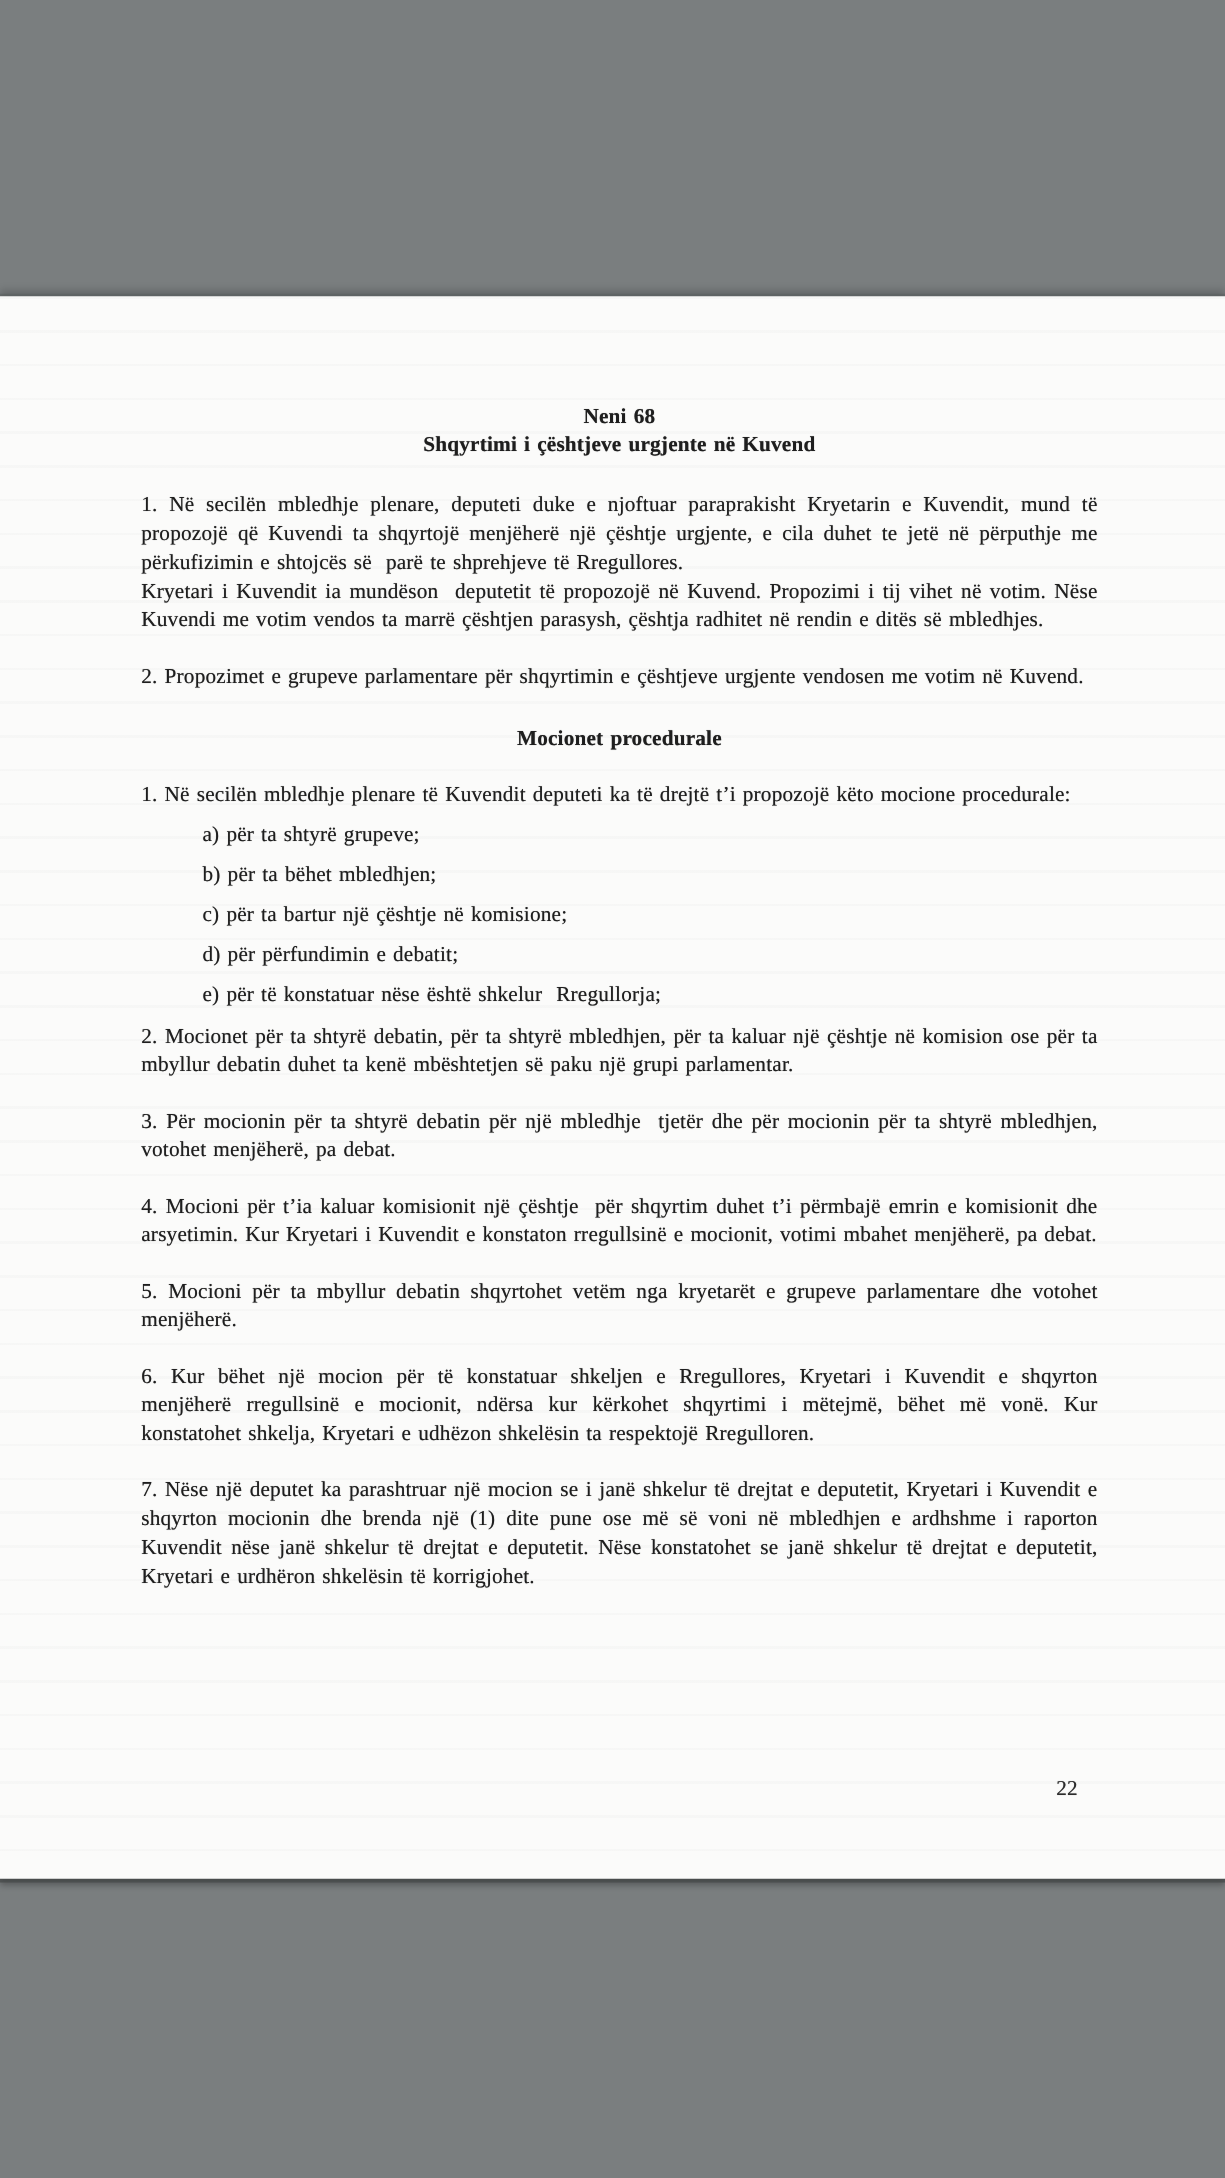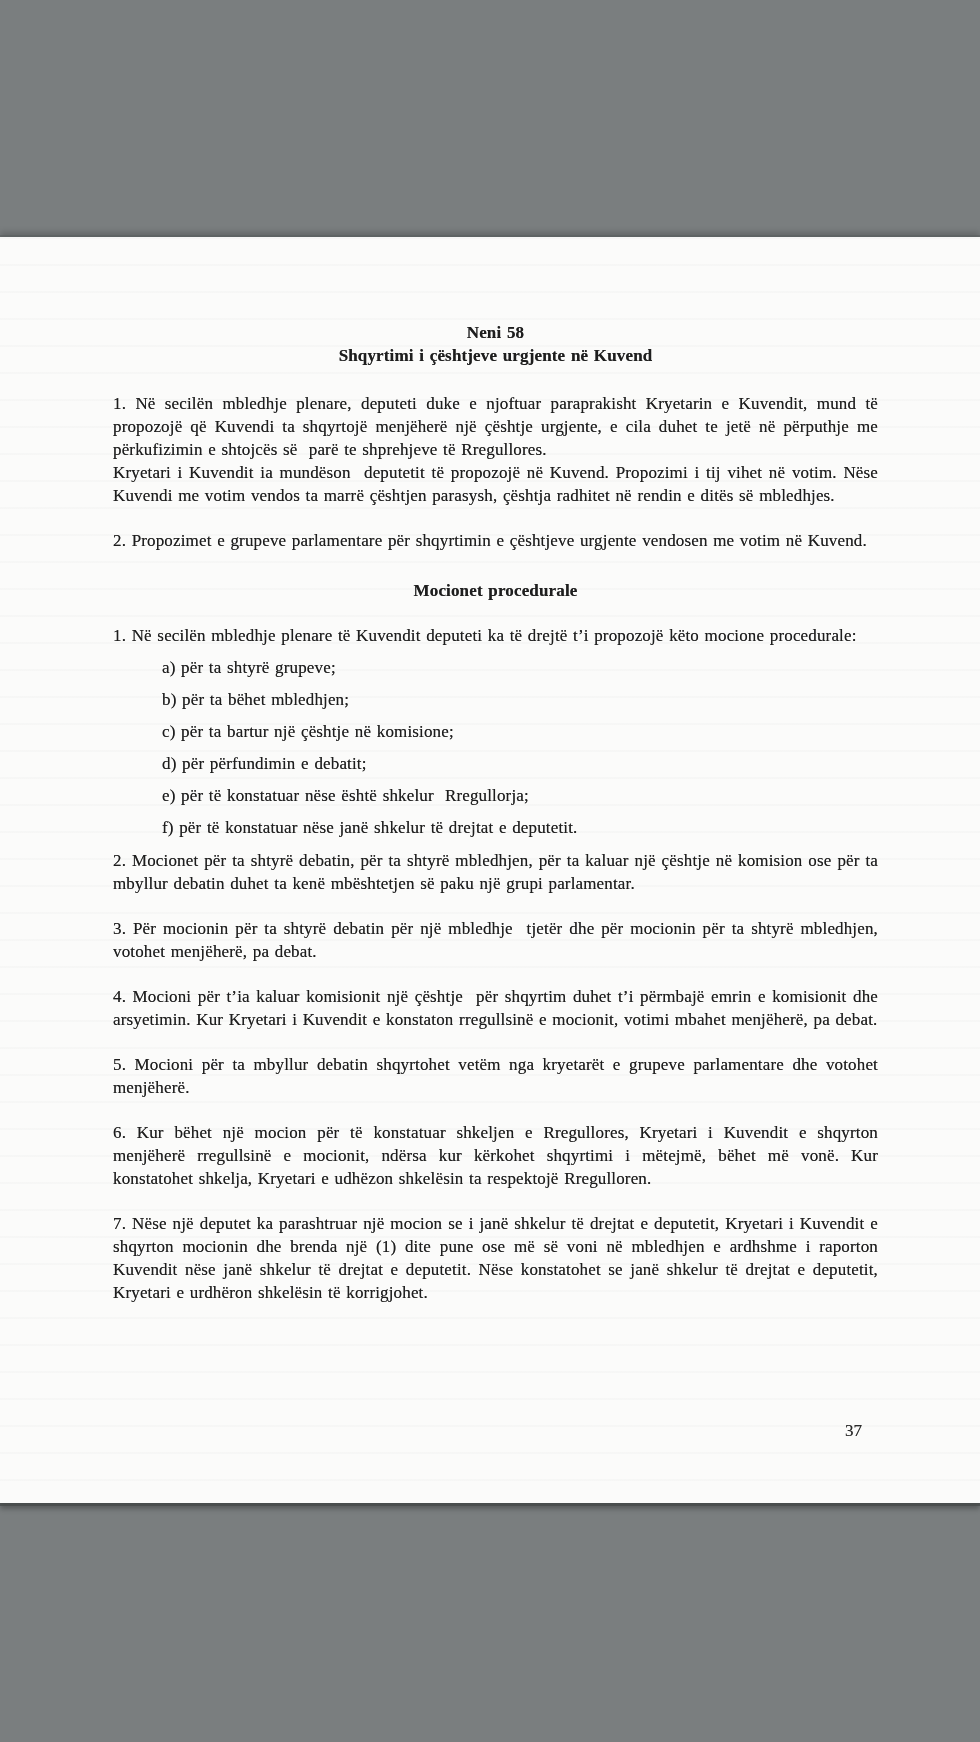--- a/index.html
+++ b/index.html
@@ -75,41 +75,40 @@
   }
 </style>
 </head>
 <body>
 
 <div class="screen">
   <div class="page">
     <div class="content">
 
       <div>
-        <div class="art-num">Neni 58</div>
+        <div class="art-num">Neni 68</div>
         <div class="art-title">Shqyrtimi i çështjeve urgjente në Kuvend</div>
         <p class="para first">1. Në secilën mbledhje plenare, deputeti duke e njoftuar paraprakisht Kryetarin e Kuvendit, mund të propozojë që Kuvendi ta shqyrtojë menjëherë një çështje urgjente, e cila duhet te jetë në përputhje me përkufizimin e shtojcës së  parë te shprehjeve të Rregullores.</p>
         <p class="para cont">Kryetari i Kuvendit ia mundëson  deputetit të propozojë në Kuvend. Propozimi i tij vihet në votim. Nëse Kuvendi me votim vendos ta marrë çështjen parasysh, çështja radhitet në rendin e ditës së mbledhjes.</p>
         <p class="para">2. Propozimet e grupeve parlamentare për shqyrtimin e çështjeve urgjente vendosen me votim në Kuvend.</p>
       </div>
 
       <div class="article-gap">
         <div class="art-title">Mocionet procedurale</div>
         <p class="para">1. Në secilën mbledhje plenare të Kuvendit deputeti ka të drejtë t’i propozojë këto mocione procedurale:</p>
         <p class="list-item">a) për ta shtyrë grupeve;</p>
         <p class="list-item">b) për ta bëhet mbledhjen;</p>
         <p class="list-item">c) për ta bartur një çështje në komisione;</p>
         <p class="list-item">d) për përfundimin e debatit;</p>
         <p class="list-item">e) për të konstatuar nëse është shkelur  Rregullorja;</p>
-        <p class="list-item">f) për të konstatuar nëse janë shkelur të drejtat e deputetit.</p>
         <p class="para tight">2. Mocionet për ta shtyrë debatin, për ta shtyrë mbledhjen, për ta kaluar një çështje në komision ose për ta mbyllur debatin duhet ta kenë mbështetjen së paku një grupi parlamentar.</p>
         <p class="para">3. Për mocionin për ta shtyrë debatin për një mbledhje  tjetër dhe për mocionin për ta shtyrë mbledhjen, votohet menjëherë, pa debat.</p>
         <p class="para">4. Mocioni për t’ia kaluar komisionit një çështje  për shqyrtim duhet t’i përmbajë emrin e komisionit dhe arsyetimin. Kur Kryetari i Kuvendit e konstaton rregullsinë e mocionit, votimi mbahet menjëherë, pa debat.</p>
         <p class="para">5. Mocioni për ta mbyllur debatin shqyrtohet vetëm nga kryetarët e grupeve parlamentare dhe votohet menjëherë.</p>
         <p class="para">6. Kur bëhet një mocion për të konstatuar shkeljen e Rregullores, Kryetari i Kuvendit e shqyrton menjëherë rregullsinë e mocionit, ndërsa kur kërkohet shqyrtimi i mëtejmë, bëhet më vonë. Kur konstatohet shkelja, Kryetari e udhëzon shkelësin ta respektojë Rregulloren.</p>
         <p class="para">7. Nëse një deputet ka parashtruar një mocion se i janë shkelur të drejtat e deputetit, Kryetari i Kuvendit e shqyrton mocionin dhe brenda një (1) dite pune ose më së voni në mbledhjen e ardhshme i raporton Kuvendit nëse janë shkelur të drejtat e deputetit. Nëse konstatohet se janë shkelur të drejtat e deputetit, Kryetari e urdhëron shkelësin të korrigjohet.</p>
       </div>
 
     </div>
 
-    <div class="page-number">37</div>
+    <div class="page-number">22</div>
   </div>
 </div>
 
 </body></html>

